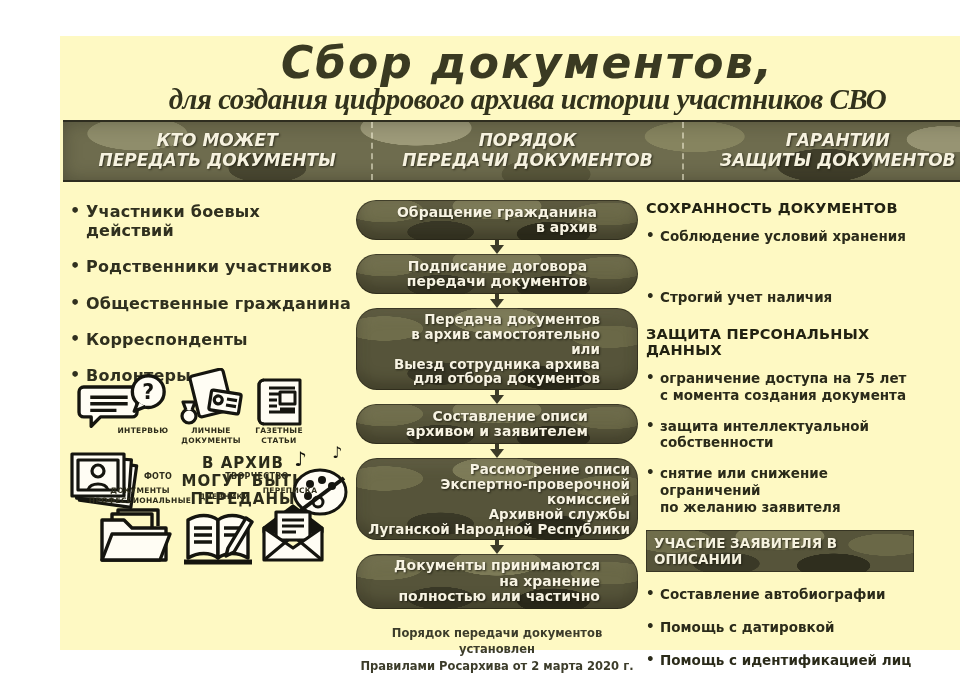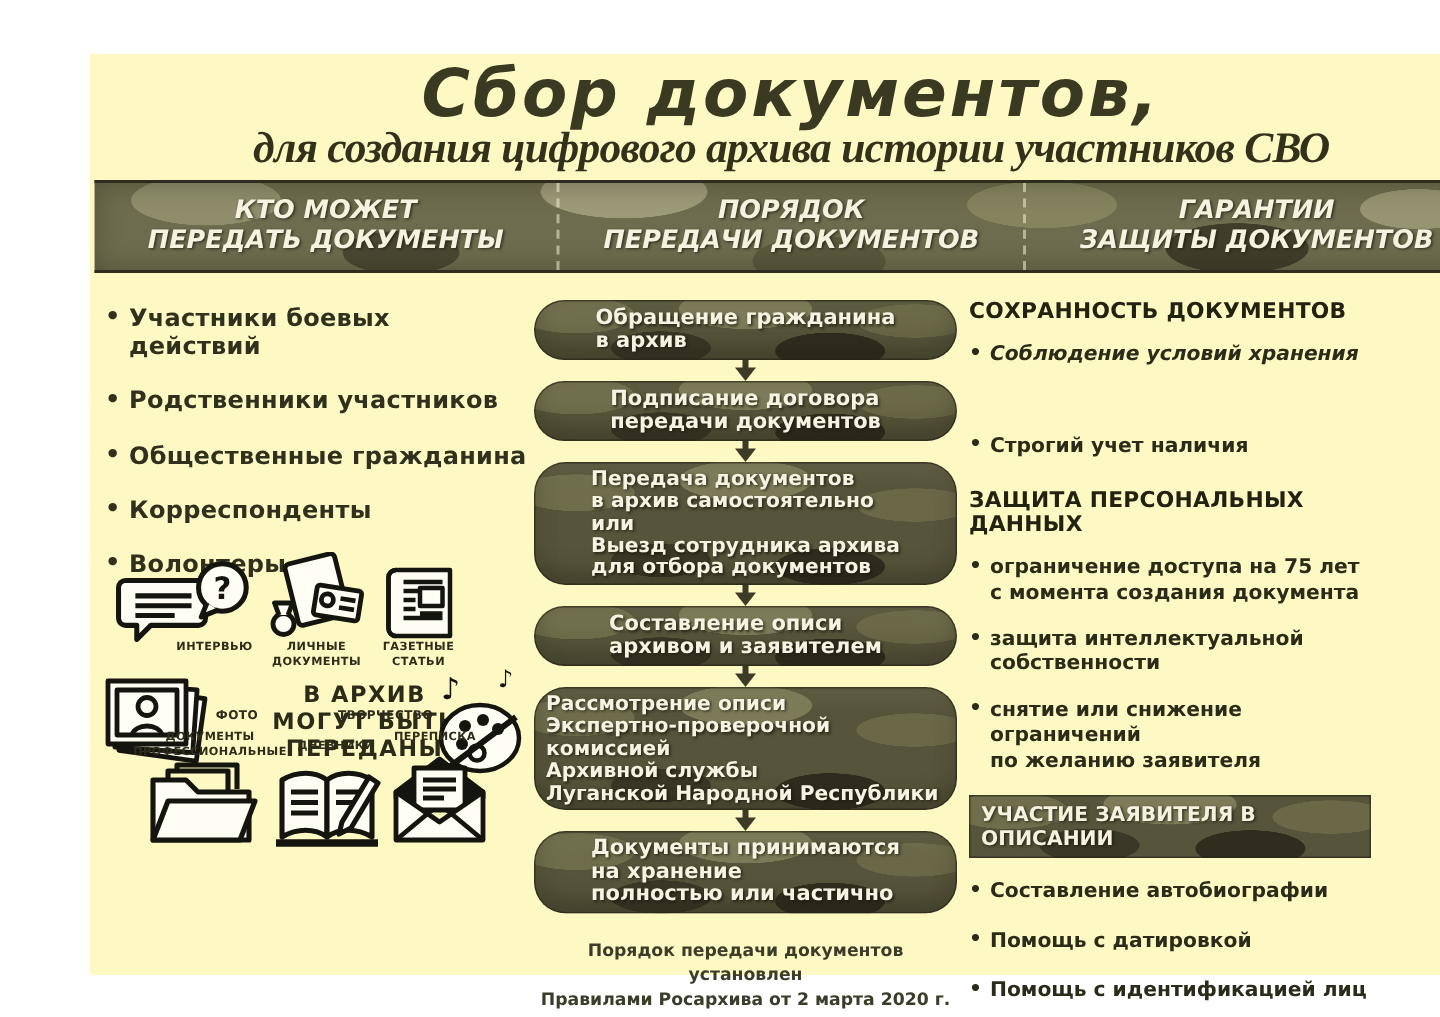--- a/index.html
+++ b/index.html
@@ -64,40 +64,40 @@
 
   
   .contact{position:absolute;top:368px;left:0;right:0;text-align:center;}
   .contact .ch{font:bold italic 13px "DejaVu Sans",sans-serif;color:#b5561c;letter-spacing:1.2px;}
   .contact .cl{font:14px/1.25 "Liberation Serif",serif;color:#3a3a28;margin-top:3px;}
   .contact .cl:first-of-type{margin-top:6px;}
   .contact .gap{display:inline-block;width:26px;}
 
   
   .flow{display:flex;flex-direction:column;}
-  .pill{border-radius:21px;display:flex;align-items:center;justify-content:center;text-align:left;
+  .pill{border-radius:21px;display:flex;align-items:center;justify-content:center;text-align:right;
         color:#f7f3e2;font-weight:bold;font-size:14px;line-height:1.1;white-space:pre-line;
         padding:4px 8px;text-shadow:1px 1px 2px rgba(25,24,12,.8);
         box-shadow:inset 0 0 0 1px rgba(35,33,20,.6), inset 0 -8px 14px rgba(28,26,15,.35),
                    inset 0 8px 14px rgba(130,128,98,.25);}
   .p2{min-height:32px;}  .p3{min-height:70px;font-size:13.5px;}
   .p4{min-height:56px;font-size:13.5px;} .pl3{min-height:44px;}
   .arrow{width:16px;height:14px;margin:0 auto;position:relative;flex:none;}
   .arrow::before{content:"";position:absolute;left:6px;top:0;width:4px;height:7px;background:#3c3b28;}
   .arrow::after{content:"";position:absolute;left:1px;top:5px;border-left:7px solid transparent;
         border-right:7px solid transparent;border-top:9px solid #3c3b28;}
   .flow-note{margin-top:16px;text-align:center;font-size:11.5px;font-weight:bold;color:#3c3c2a;
         line-height:1.45;white-space:pre-line;}
 
   
   .rhead{font-size:14.5px;font-weight:bold;color:#222212;letter-spacing:.2px;margin:0 0 12px 0;}
   .bullet{position:relative;padding-left:14px;font-size:13.5px;font-weight:bold;color:#2b2b1a;
         line-height:1.25;white-space:pre-line;margin-bottom:14px;}
   .bullet::before{content:"•";position:absolute;left:0;top:-1px;}
-  .mb-big{margin-bottom:44px;font-style:italic;}
+  .mb-big{margin-bottom:44px;}
   .part-banner{margin:4px 0 14px 0;padding:5px 8px;color:#f6f2df;font-weight:bold;font-size:13.5px;
         text-align:left;text-shadow:1px 1px 2px rgba(25,24,12,.8);
         box-shadow:inset 0 0 0 1px rgba(35,33,20,.6);}
 </style>
 </head>
 <body>
 
 <div class="canvas">
  <div class="poster">
 

